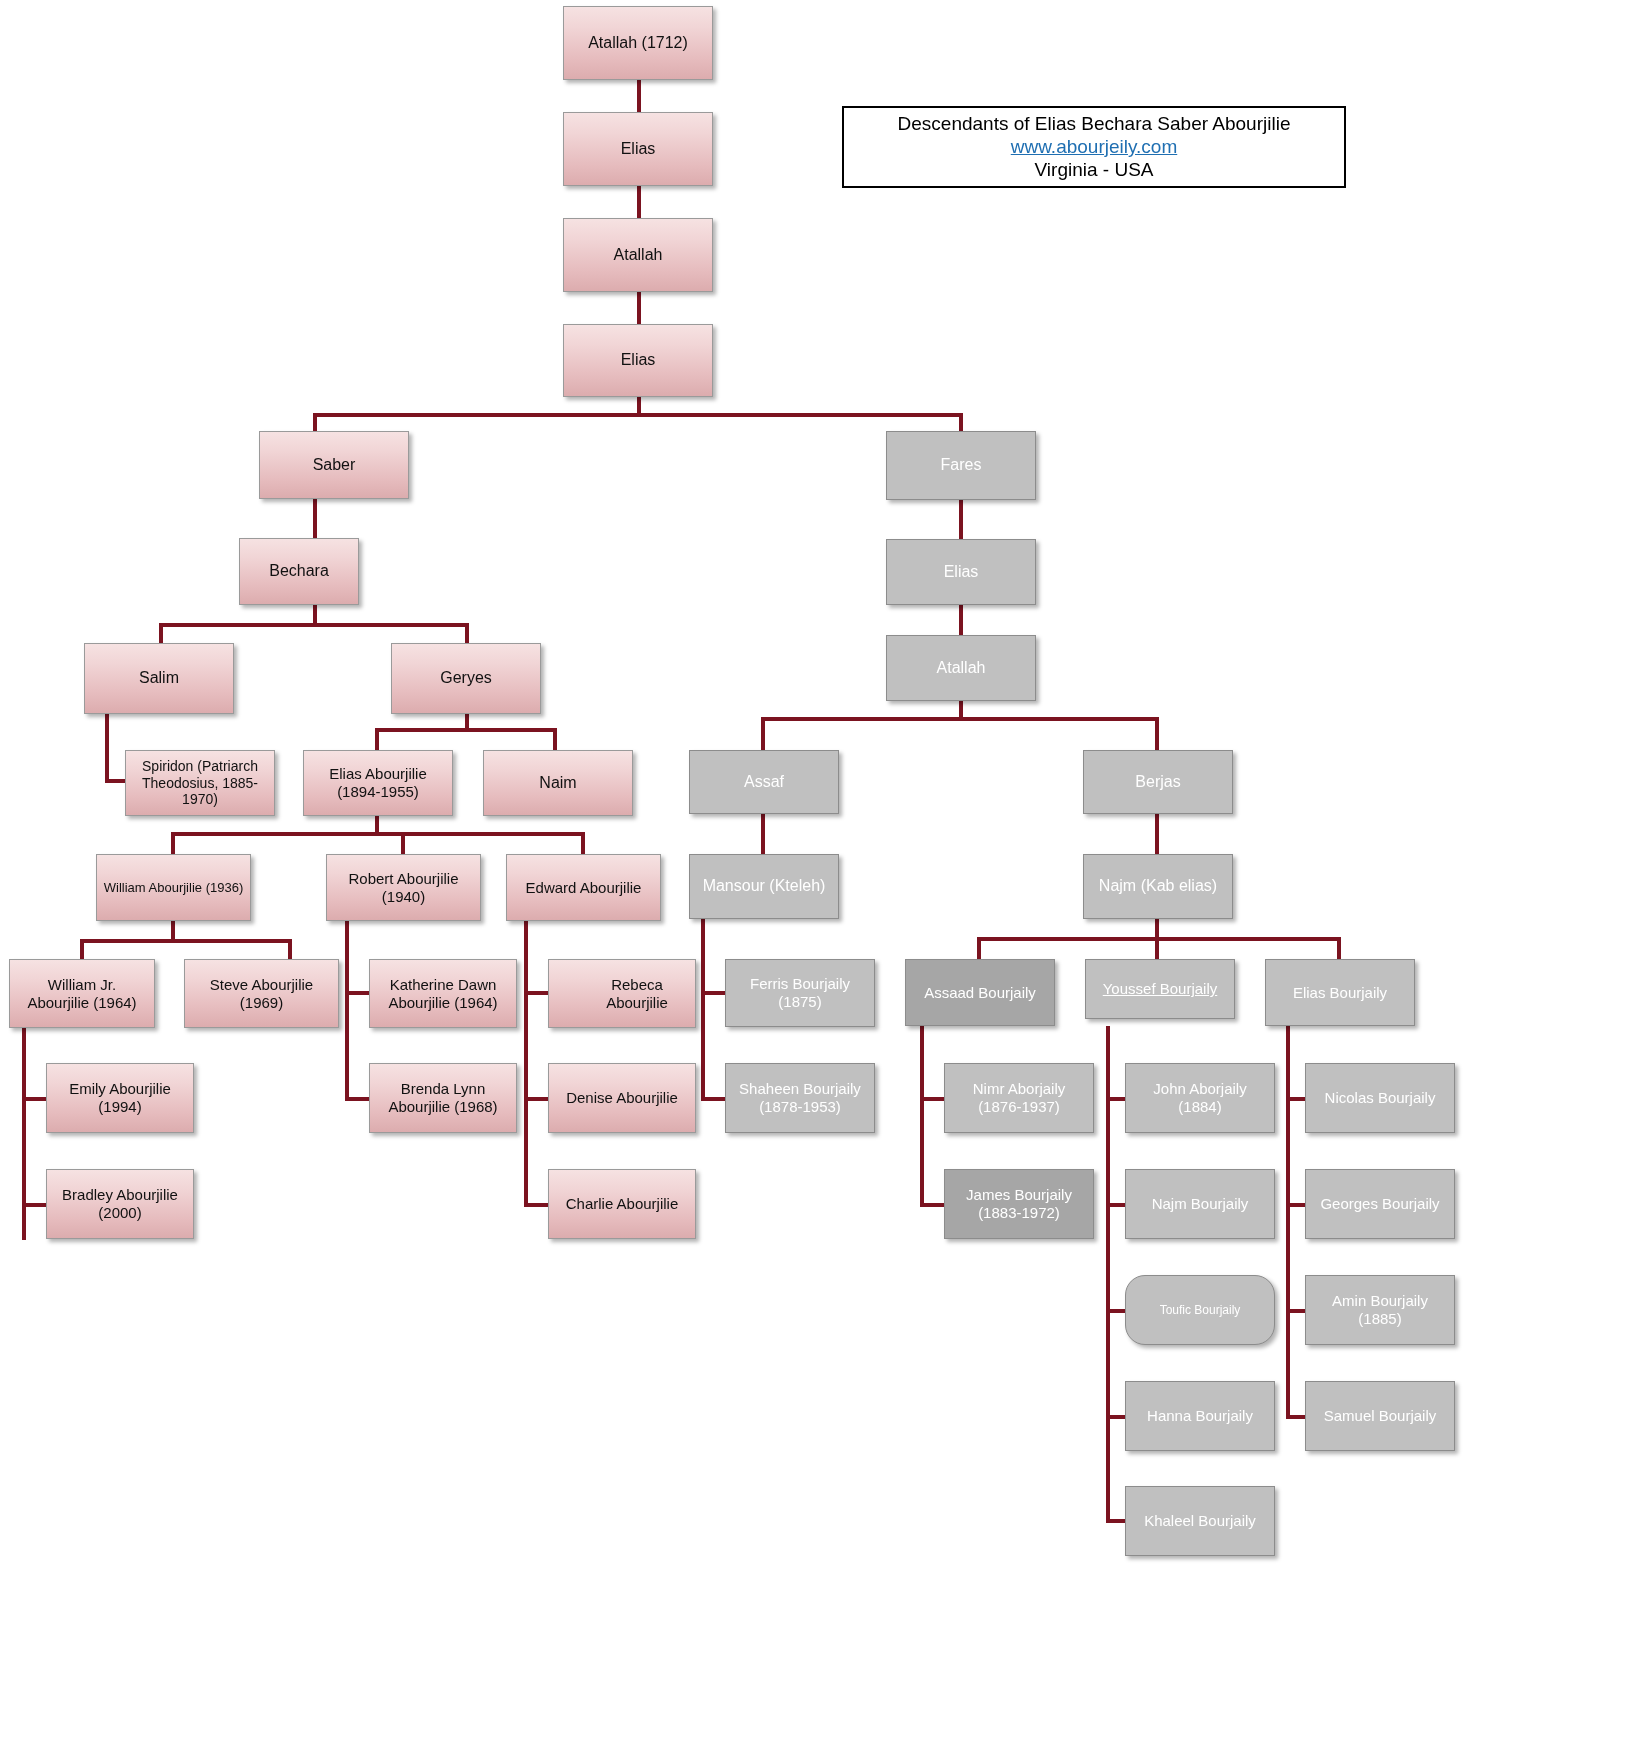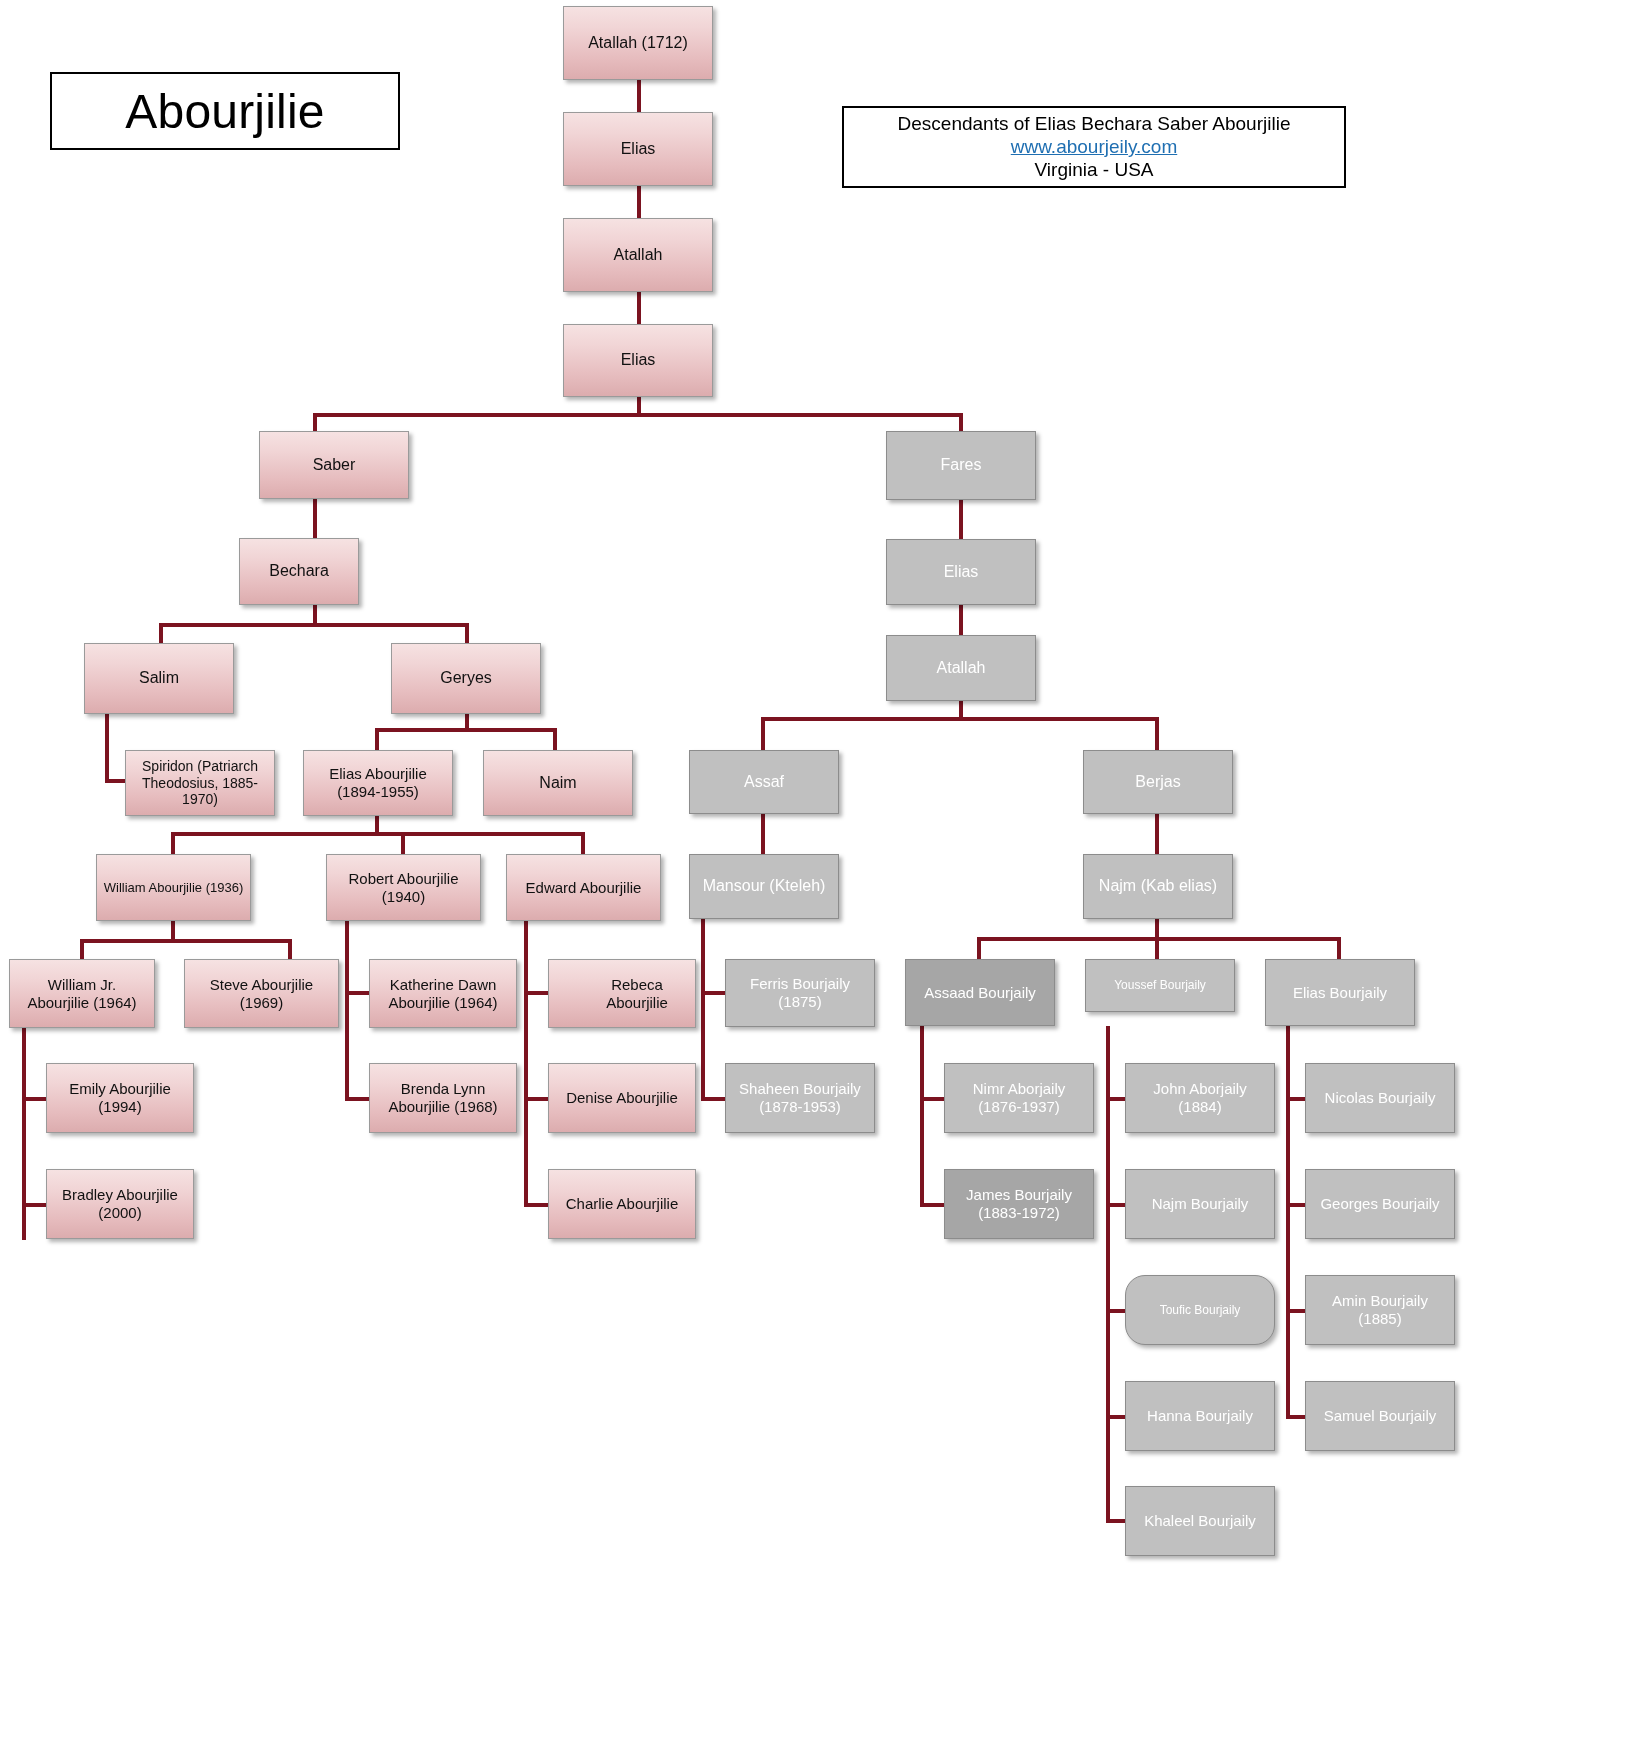--- a/index.html
+++ b/index.html
@@ -77,23 +77,20 @@
   #credits-plaque .line{font-size:19px;color:#000;}
   #credits-plaque .url{
     font-size:19px;color:#1F6FB2;text-decoration:underline;cursor:pointer;
   }
 </style>
 </head>
 <body>
 
 <div id="canvas">
 
-  <div class="plaque" id="family-name-plaque">
-    <div class="txt">Abourjilie</div>
-  </div>
 
   <div class="plaque" id="credits-plaque">
     <div class="line">Descendants of Elias Bechara Saber Abourjilie</div>
     <div class="url">www.abourjeily.com</div>
     <div class="line">Virginia - USA</div>
   </div>
 
   <div class="ln v" style="left:637px;top:80px;height:32px;"></div>
   <div class="ln v" style="left:637px;top:186px;height:32px;"></div>
   <div class="ln v" style="left:637px;top:292px;height:32px;"></div>
@@ -306,21 +303,21 @@
     </div>
 
   <div class="node grey" style="left:725px;top:1063px;width:150px;height:70px;font-size:15px;">
     <span>Shaheen Bourjaily (1878-1953)</span>
     </div>
 
   <div class="node grey-dark" style="left:905px;top:959px;width:150px;height:67px;font-size:15px;">
     <span>Assaad Bourjaily</span>
     </div>
 
-  <div class="node grey" style="left:1085px;top:959px;width:150px;height:53px;font-size:12px;">
+  <div class="node grey" style="left:1085px;top:959px;width:150px;height:60px;font-size:15px;text-decoration:underline;">
     <span>Youssef Bourjaily</span>
     </div>
 
   <div class="node grey" style="left:1265px;top:959px;width:150px;height:67px;font-size:15px;">
     <span>Elias Bourjaily</span>
     </div>
 
   <div class="node grey" style="left:944px;top:1063px;width:150px;height:70px;font-size:15px;">
     <span>Nimr Aborjaily (1876-1937)</span>
     </div>

